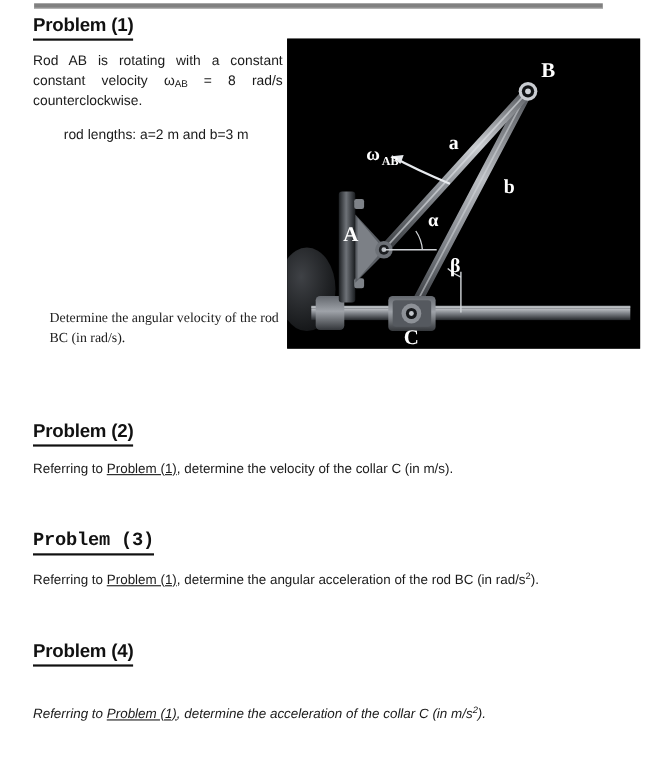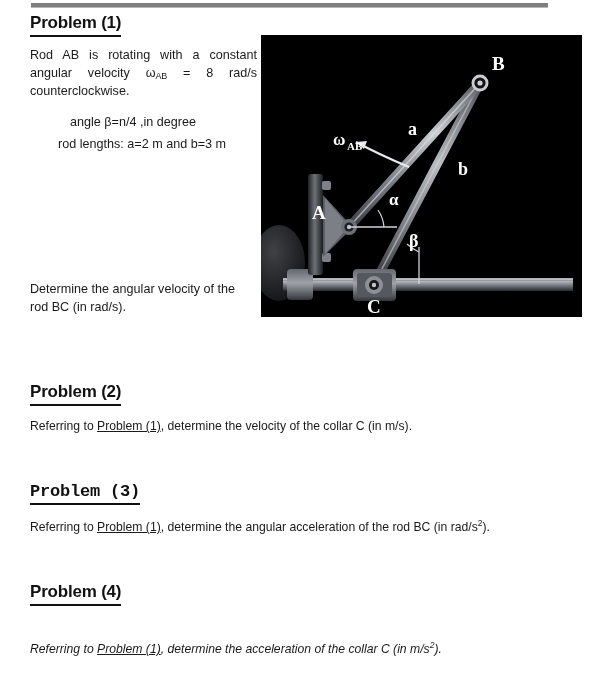--- a/index.html
+++ b/index.html
@@ -66,25 +66,26 @@
 
   .sub {
     font-size: 9px;
     vertical-align: -2px;
     letter-spacing: -0.2px;
   }
   .sup { font-size: 8.5px; vertical-align: 5px; }
 
   #p1-question {
     position: absolute;
-    left: 30px;
+    left: 45px;
     top: 280px;
     width: 218px;
     font-size: 12.6px;
     line-height: 1.45;
+    font-family: Liberation Serif, serif;
   }
 
   
   #figure-box {
     position: absolute;
     left: 261px;
     top: 35px;
     width: 321px;
     height: 282px;
     background: #000000;
@@ -129,29 +130,28 @@
 </style>
 </head>
 <body>
 
 <div id="top-rule"></div>
 
 <div id="h1" class="problem-heading">Problem (1)</div>
 
 <div id="p1-intro">
   <span>Rod AB is rotating with a constant</span>
-  <span>angular velocity</span>
+  <span>constant velocity</span>
   <span>ω</span><span class="sub">AB</span>
   <span>= 8</span>
   <span>rad/s</span>
   <span class="lastline">counterclockwise.</span>
 </div>
 
 <div class="given-block">
-  <div class="given-row indent1">angle  β=n/4   ,in degree</div>
   <div class="given-row indent2">rod lengths:  a=2 m  and  b=3 m</div>
 </div>
 
 <div id="p1-question">
   <span>Determine the angular velocity of</span>
   <span>the rod BC (in rad/s).</span>
 </div>
 
 <div id="figure-box">
   <svg width="321" height="282" viewBox="0 0 321 282">

